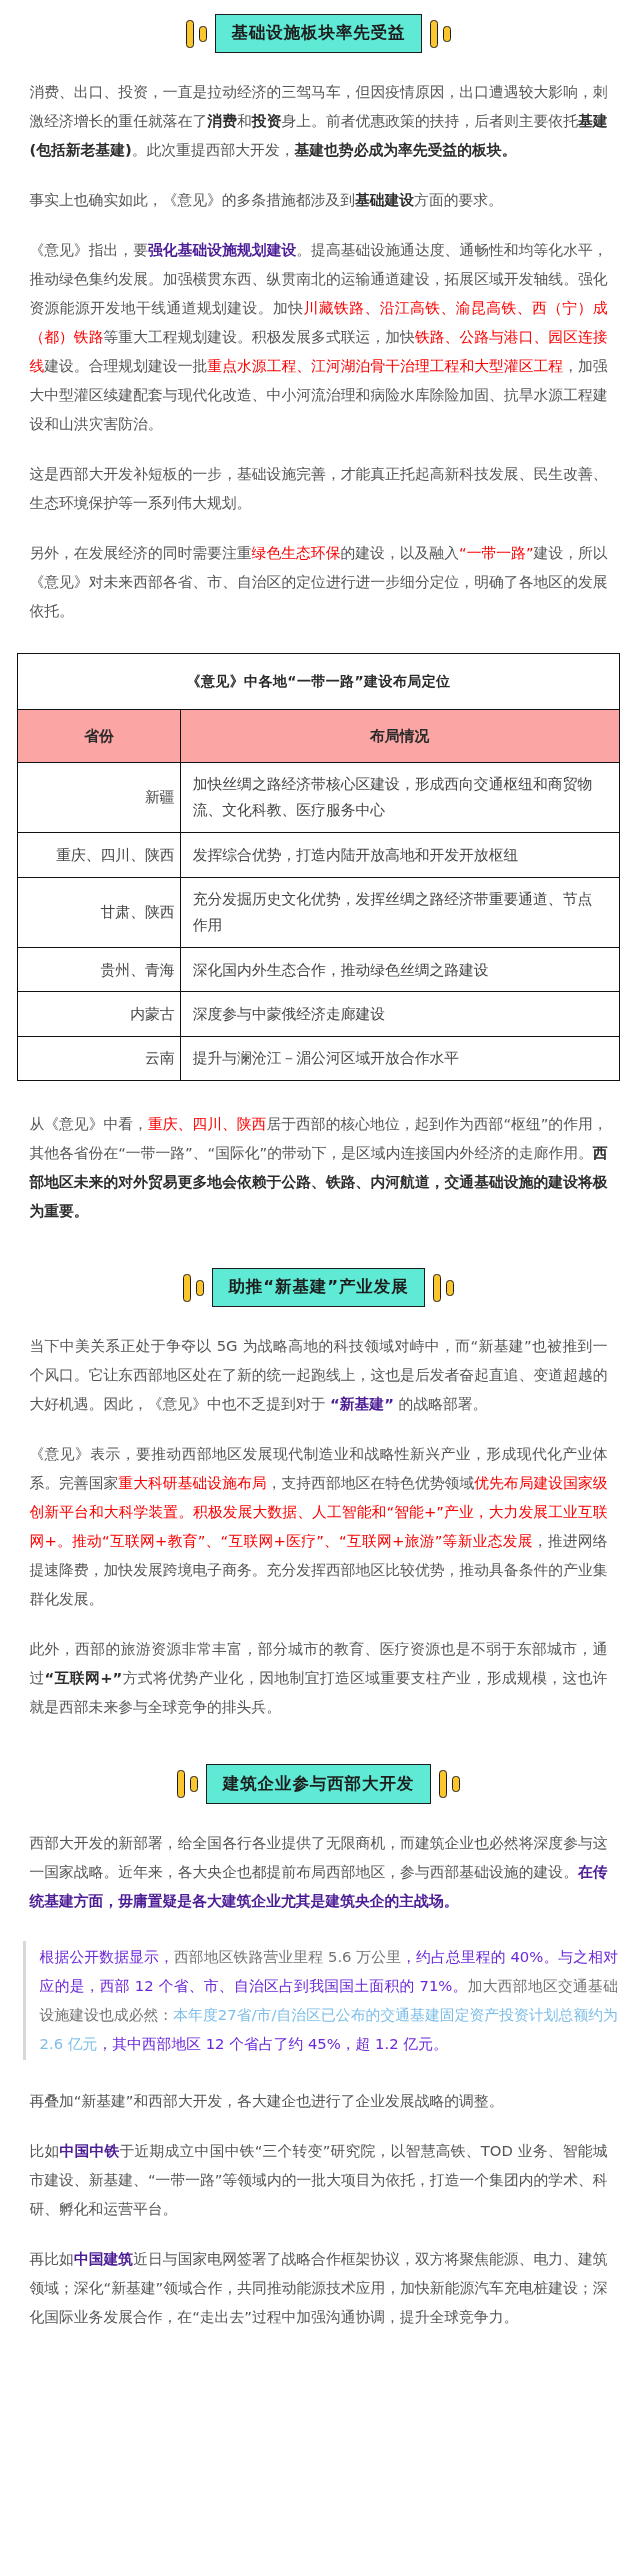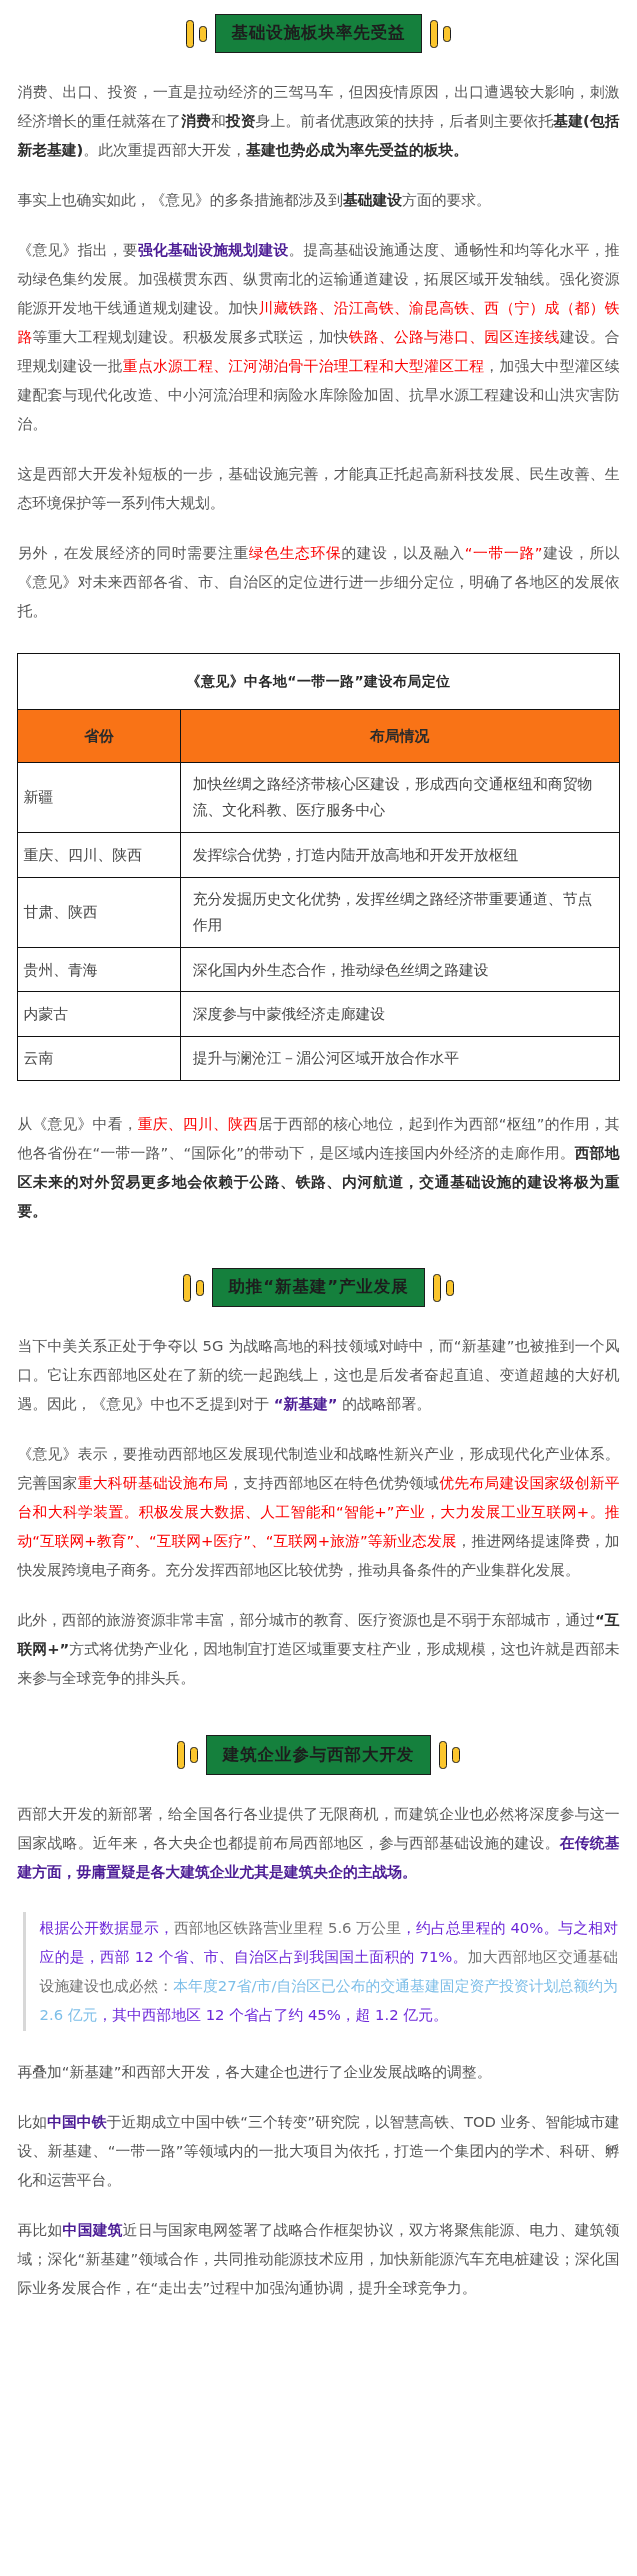--- a/index.html
+++ b/index.html
@@ -9,31 +9,31 @@
     color:#565656;
     -webkit-font-smoothing:antialiased;
   }
   .page{padding:10.4px 17.4px 35px 17.4px;}
   .content-block{font-size:14.8px;line-height:29px;text-align:justify;}
 
   
   .sec-header{display:flex;align-items:center;justify-content:center;margin:43px 0 24px 0;}
   .sec-header.first{margin-top:3.5px;}
   .hdr-box{
-    background:#15803d;border:1.7px solid #1d1d1d;color:#1d1d1d;
+    background:#5eead4;border:1.7px solid #1d1d1d;color:#1d1d1d;
     font-weight:bold;font-size:16.5px;line-height:1;padding:10.4px 15.6px;
     letter-spacing:0.9px;white-space:nowrap;
   }
   .orn{display:inline-block;background:#FBC62D;border:1.7px solid #1d1d1d;border-radius:3.5px;}
   .bar-tall{width:6px;height:26px;margin:0 2.6px;}
   .bar-short{width:6px;height:14px;margin:0 2.6px;}
   .gap-l{margin-right:7.8px;}
   .gap-r{margin-left:7.8px;}
 
-  p.para{margin:21px 0;}
+  p.para{margin:21px 12px;}
 
   
   .run-n{}
   .run-b{font-weight:700;color:#2e2e2e;}
   .run-r{color:#fb0000;}
   .run-rb{color:#4c1d95;font-weight:700;}
   .run-lk{color:#7CBEE8;}
   .run-q{color:#6d28d9;}
   .run-qb{color:#737373;font-weight:400;}
 
@@ -49,24 +49,24 @@
   table.layout-table{
     width:100%;border-collapse:collapse;border:1.7px solid #111;
     margin:28px 0;color:#464646;
   }
   table.layout-table td, table.layout-table th{border:0.9px solid #111;}
   .tbl-title{
     font-weight:700;color:#2b2b2b;text-align:center;
     padding:13px 8.7px;font-size:14px;letter-spacing:0.4px;
   }
   table.layout-table th{
-    background:#f97316;padding:11.3px 7px;font-size:14.8px;color:#2b2b2b;
+    background:#fca5a5;padding:11.3px 7px;font-size:14.8px;color:#2b2b2b;
     font-weight:700;text-align:center;
   }
-  td.prov{width:27%;text-align:left;padding:8.7px 5.2px;line-height:24px;}
+  td.prov{width:27%;text-align:right;padding:8.7px 5.2px;line-height:24px;}
   td.lay{padding:8.7px 12px;line-height:26px;text-align:left;}
 </style>
 </head>
 <body>
 
 <div class="page">
 
   <div class="sec-header first">
     <span class="orn bar-tall"></span>
     <span class="orn bar-short gap-l"></span>

